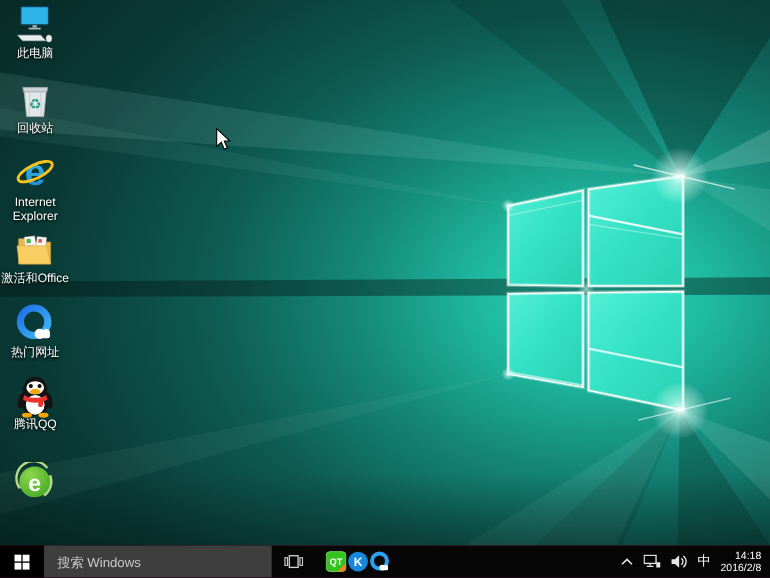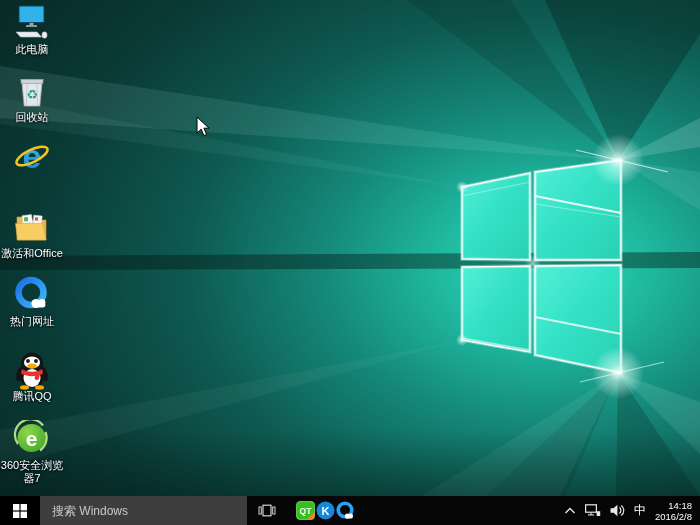--- a/index.html
+++ b/index.html
@@ -146,20 +146,21 @@
           <defs>
             <linearGradient id="ieG" x1="0" y1="0" x2="0" y2="1">
               <stop offset="0%" stop-color="#45c6f2"></stop>
                 <stop offset="100%" stop-color="#1582c8"></stop>
             </linearGradient>
           </defs>
           <text x="20" y="29" font-size="34" font-weight="bold" text-anchor="middle" fill="url(#ieG)" font-family="Liberation Sans,DejaVu Sans,sans-serif">e</text>
           <ellipse cx="20" cy="17" rx="17" ry="6.2" fill="none" stroke="#f5c41c" stroke-width="2.6" transform="rotate(-26 20 17)"></ellipse>
         </svg>
       </div>
+      <div class="icon-label">Internet Explorer</div>
     </div>
 
     <div class="dicon" style="top:276px">
       <div class="art">
         <svg width="40" height="40" viewBox="0 0 40 40">
           <defs>
             <linearGradient id="qbG" x1="0" y1="0" x2="1" y2="1">
               <stop offset="0%" stop-color="#1d6fe8"></stop>
                 <stop offset="100%" stop-color="#41b8f6"></stop>
             </linearGradient>
@@ -188,21 +189,21 @@
           <g transform="rotate(6 24 14)">
             <rect x="20" y="6.5" width="8.5" height="13" fill="#f6f6f6" stroke="#c9c9c9" stroke-width="0.5"></rect>
             <rect x="21.5" y="8.5" width="3.2" height="3.2" fill="#e2574c"></rect>
           </g>
           <path d="M2.5,14.5 L29.5,14.5 L33,31 L4.5,31 Z" fill="#f8ce63" stroke="#d9ad44" stroke-width="0.6"></path>
         </svg>
       </div>
       <div class="icon-label">激活和Office</div>
     </div>
 
-    <div class="dicon" style="top:351px">
+    <div class="dicon" style="top:341px">
       <div class="art">
         <svg width="36" height="40" viewBox="0 0 36 40">
           <ellipse cx="18" cy="14" rx="11" ry="11.5" fill="#141414"></ellipse>
           <ellipse cx="18" cy="26" rx="12.5" ry="12" fill="#141414"></ellipse>
           <ellipse cx="5.5" cy="24" rx="3" ry="7.5" fill="#141414" transform="rotate(14 5.5 24)"></ellipse>
           <ellipse cx="30.5" cy="24" rx="3" ry="7.5" fill="#141414" transform="rotate(-14 30.5 24)"></ellipse>
           <ellipse cx="18" cy="12.5" rx="8" ry="6" fill="#ffffff"></ellipse>
           <ellipse cx="18" cy="28" rx="8.5" ry="9" fill="#ffffff"></ellipse>
           <circle cx="14" cy="11" r="1.9" fill="#141414"></circle>
           <circle cx="22" cy="11" r="1.9" fill="#141414"></circle>
@@ -224,21 +225,20 @@
               <stop offset="0%" stop-color="#8ed64a"></stop>
                 <stop offset="100%" stop-color="#3ea424"></stop>
             </radialGradient>
           </defs>
           <circle cx="19.5" cy="18" r="14" fill="url(#g360)"></circle>
           <path d="M6,24 A15.5,15.5 0 0 1 31,5.5" fill="none" stroke="#c4ec8e" stroke-width="2.2" opacity="0.9"></path>
           <path d="M33.5,12 A15.5,15.5 0 0 1 28,30.5" fill="none" stroke="#c4ec8e" stroke-width="2.2" opacity="0.9"></path>
           <text x="19.5" y="26" font-size="21" font-weight="bold" text-anchor="middle" fill="#ffffff" font-family="Liberation Sans,DejaVu Sans,sans-serif">e</text>
         </svg>
       </div>
-      <div class="icon-label">360安全浏览器7</div>
     </div>
   </div>
 
   <svg class="cursor" style="left:196px;top:116px" width="14" height="21" viewBox="0 0 14 21">
     <path d="M1,1 L1,17 L5.2,13.2 L7.9,19.6 L10.6,18.4 L7.9,12.2 L13,12.2 Z" fill="#ffffff" stroke="#000000" stroke-width="1"></path>
   </svg>
 
   <div class="taskbar">
 
     <div class="start-btn">

